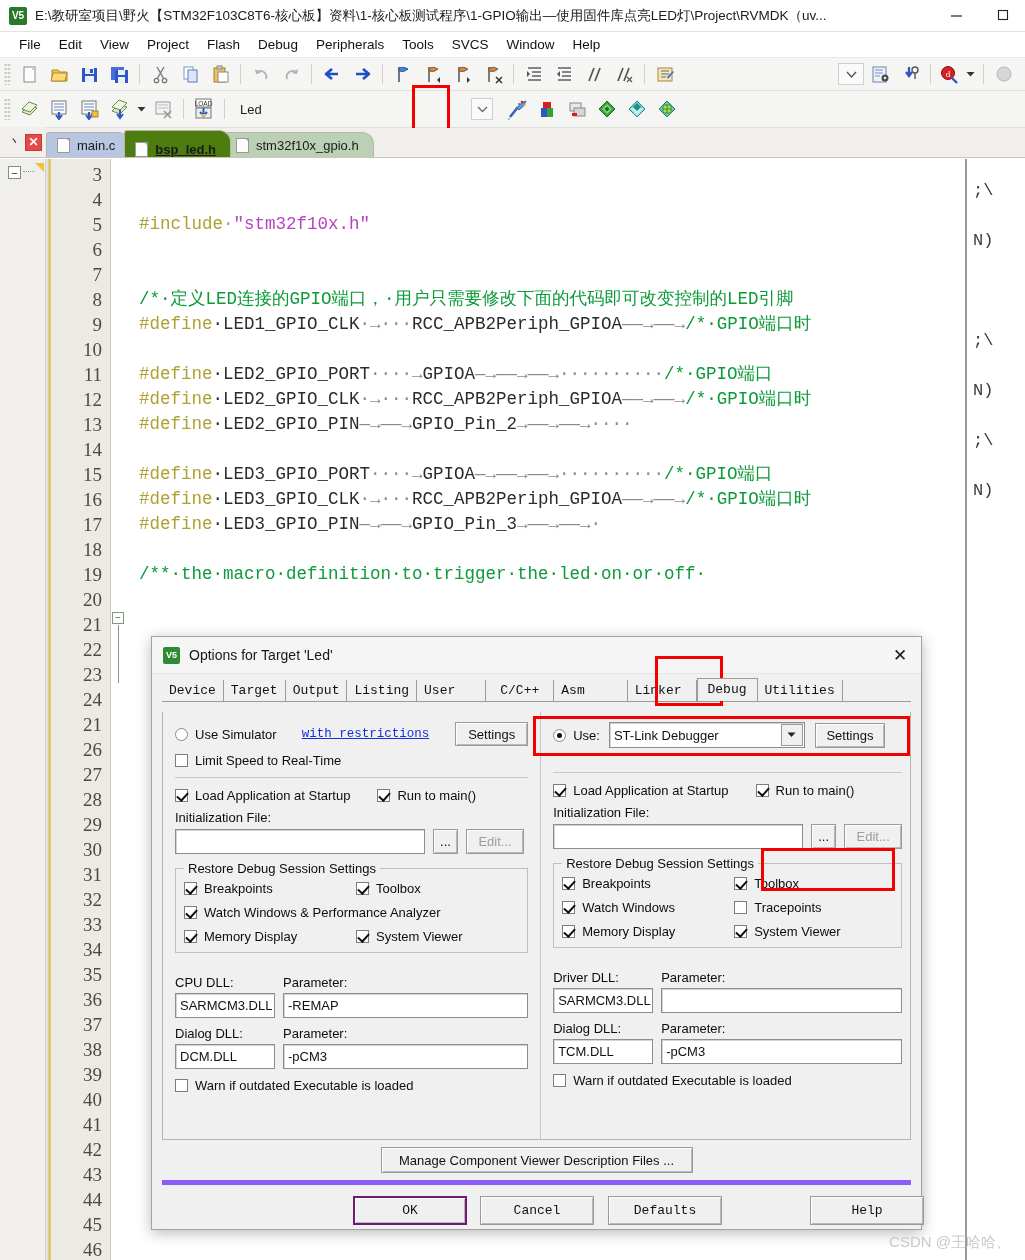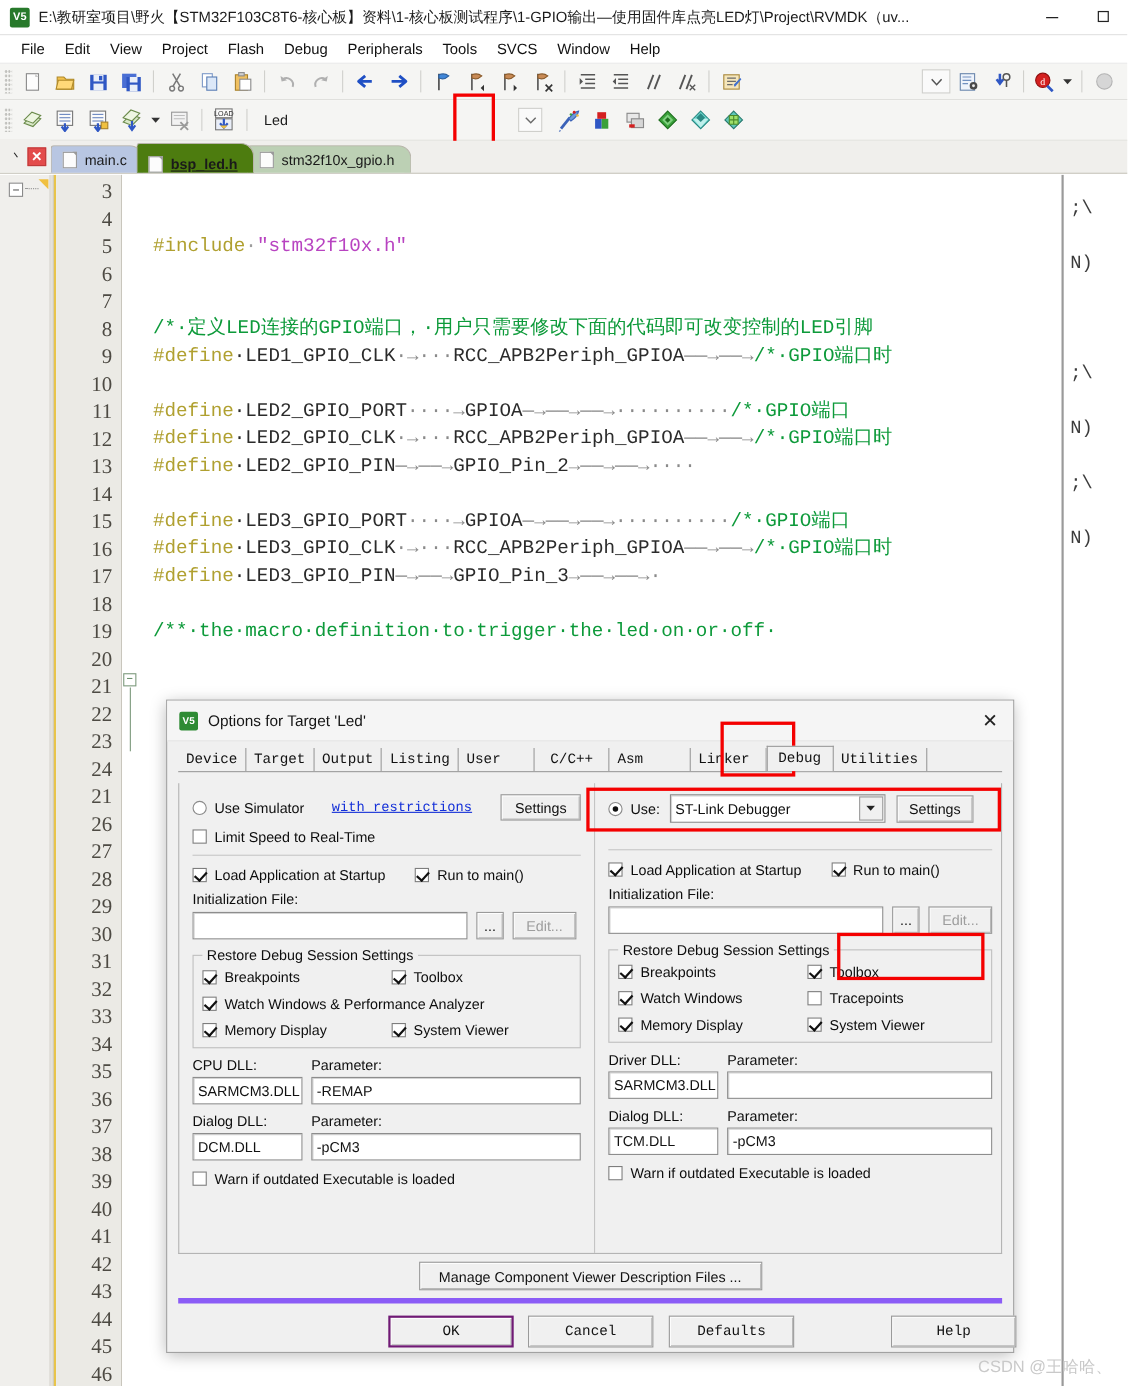--- a/index.html
+++ b/index.html
@@ -271,21 +271,21 @@
   .gbox{
     border:1px solid #bfbfbf;margin-top:4px;padding:12px 8px 8px 8px;position:relative;
   }
   .glegend{
     position:absolute;top:-8px;left:8px;background:#f0f0f0;padding:0 4px;
     font-size:13px;color:#0d0d0d;white-space:nowrap;
   }
   .gr{display:flex;align-items:center;margin-bottom:9px;}
   .gr:last-child{margin-bottom:0;}
   .gcol1{width:172px;display:flex;align-items:center;}
-  .dllrow{display:flex;margin-top:8px;}
+  .dllrow{display:flex;margin-top:22px;}
   .dllcol-a{width:100px;flex:none;margin-right:8px;}
   .dllcol-b{flex:1;}
   .smalllbl{font-size:13px;color:#0d0d0d;margin-bottom:3px;}
   #dlg-mid{
     position:absolute;left:10px;top:503px;right:10px;height:45px;
     display:flex;align-items:center;justify-content:center;
     border-bottom:5px solid #8b5cf6;
   }
   #dlg-bottom{
     position:absolute;left:0;top:552px;right:0;height:42px;

